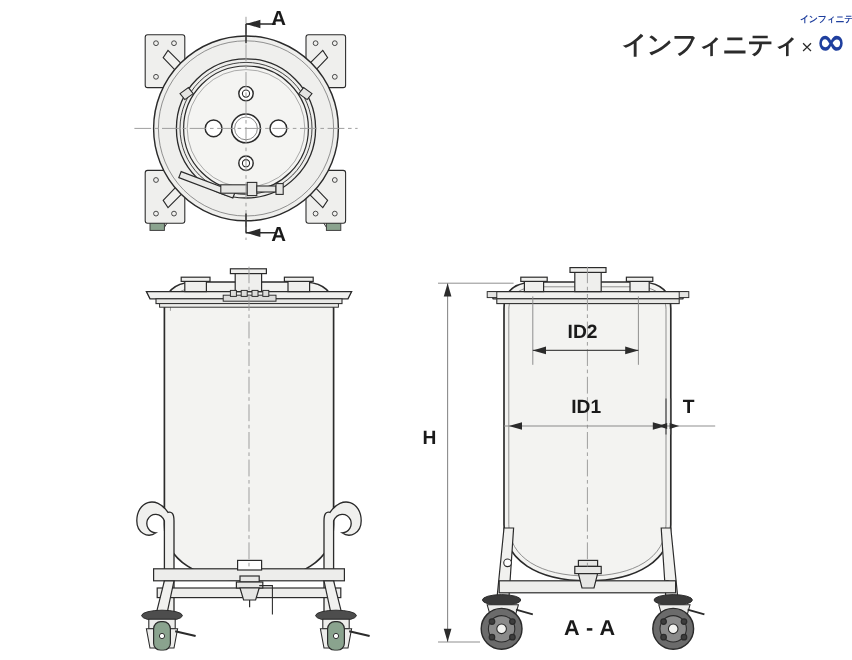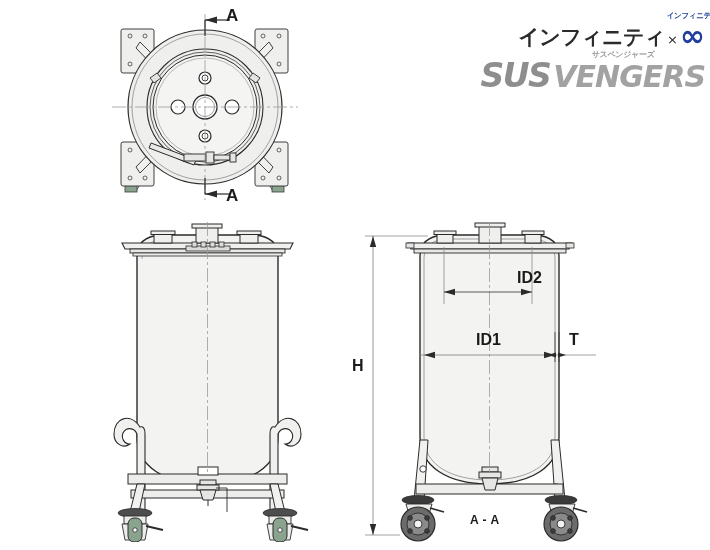--- a/index.html
+++ b/index.html
@@ -30,43 +30,36 @@
             font-family:"DejaVu Sans",sans-serif;font-size:8px;font-weight:bold;
             color:#9a9a9a;white-space:nowrap;letter-spacing:-0.3px;}
   .ven{font-family:"DejaVu Sans",sans-serif;font-weight:bold;font-style:italic;
        font-size:30px;color:#a2a2a2;letter-spacing:-1px;line-height:1;display:block;}
 
   
   .dlabel{position:absolute;font-family:"Liberation Sans",sans-serif;
           font-weight:bold;color:#1a1a1a;}
   .sec-a{font-size:17px;}
   .dim-big{font-size:16px;}
-  .aa{font-size:12px;letter-spacing:0.5px;}
+  .aa{font-size:18px;letter-spacing:0.5px;}
 
   svg{display:block;}
 </style>
 </head>
 <body>
 
 <div id="root">
 
   <div class="logo-wrap">
     <div class="logo-line1">
       <span class="jp-main">インフィニティ</span>
       <span class="cross">×</span>
       <span class="inf-box">
         <span class="inf-ruby">インフィニティ</span>
         <span class="inf-glyph">∞</span>
-      </span>
-    </div>
-    <div class="logo-line2">
-      <span class="sus">SUS</span>
-      <span class="ven-box">
-        <span class="ven-ruby">サスペンジャーズ</span>
-        <span class="ven">VENGERS</span>
       </span>
     </div>
   </div>
 
   <svg width="220" height="215" viewBox="0 0 220 215" style="position:absolute;left:100px;top:2px;">
     <g stroke="#2b2b2b" fill="none" stroke-width="1">
 
       <g>
         <path d="M33 178 L26 189 L36 189 L43 178 Z" fill="#eceae7" stroke="#2b2b2b" stroke-width="0.8"></path>
         <path d="M176 178 L183 189 L173 189 L166 178 Z" fill="#eceae7" stroke="#2b2b2b" stroke-width="0.8"></path>
@@ -336,18 +329,18 @@
         <line x1="215" y1="110" x2="215" y2="140" stroke="#4a4a4a" stroke-width="0.9"></line>
         <line x1="219" y1="110" x2="219" y2="140" stroke="#4a4a4a" stroke-width="0.9"></line>
         <line x1="219" y1="133" x2="256" y2="133"></line>
         <path d="M208 133 l8 -2.6 l0 5.2 z" fill="#2b2b2b" stroke="none"></path>
         <path d="M226 133 l-8 -2.6 l0 5.2 z" fill="#2b2b2b" stroke="none"></path>
       </g>
     </g>
   </svg>
 
   <div class="dlabel dim-big" style="left:352px;top:357px;">H</div>
-  <div class="dlabel dim-big" style="left:473px;top:269px;margin-left:44px;">ID2</div>
+  <div class="dlabel dim-big" style="left:473px;top:269px;">ID2</div>
   <div class="dlabel dim-big" style="left:476px;top:331px;">ID1</div>
   <div class="dlabel dim-big" style="left:569px;top:331px;">T</div>
   <div class="dlabel aa" style="left:470px;top:513px;">A - A</div>
 
 </div>
 
 </body></html>

